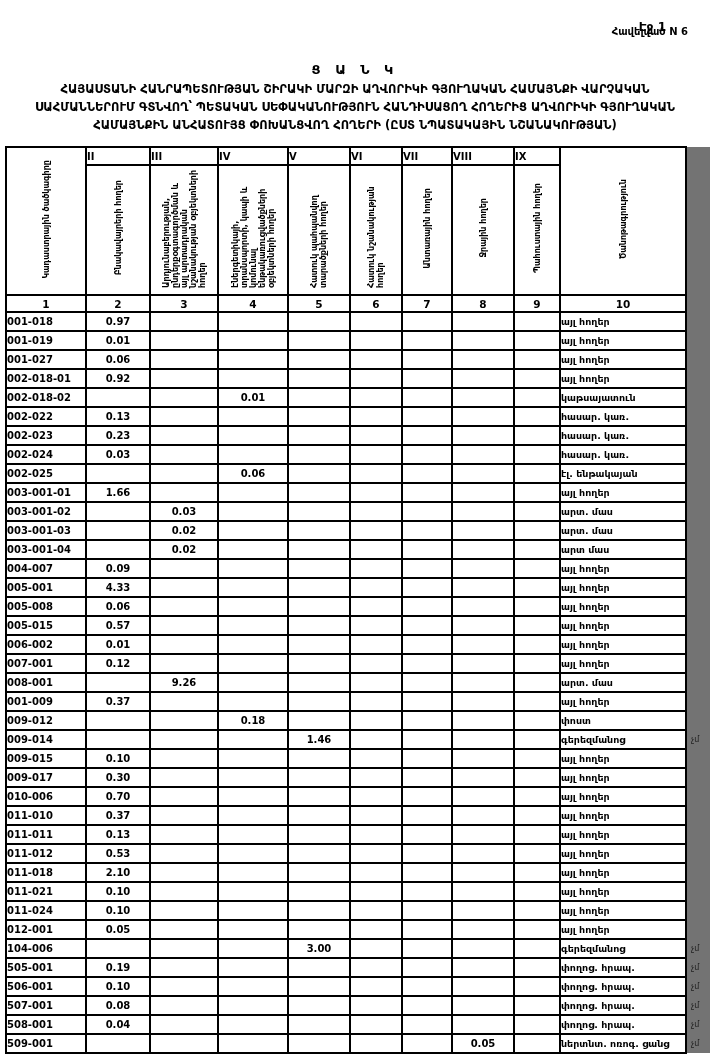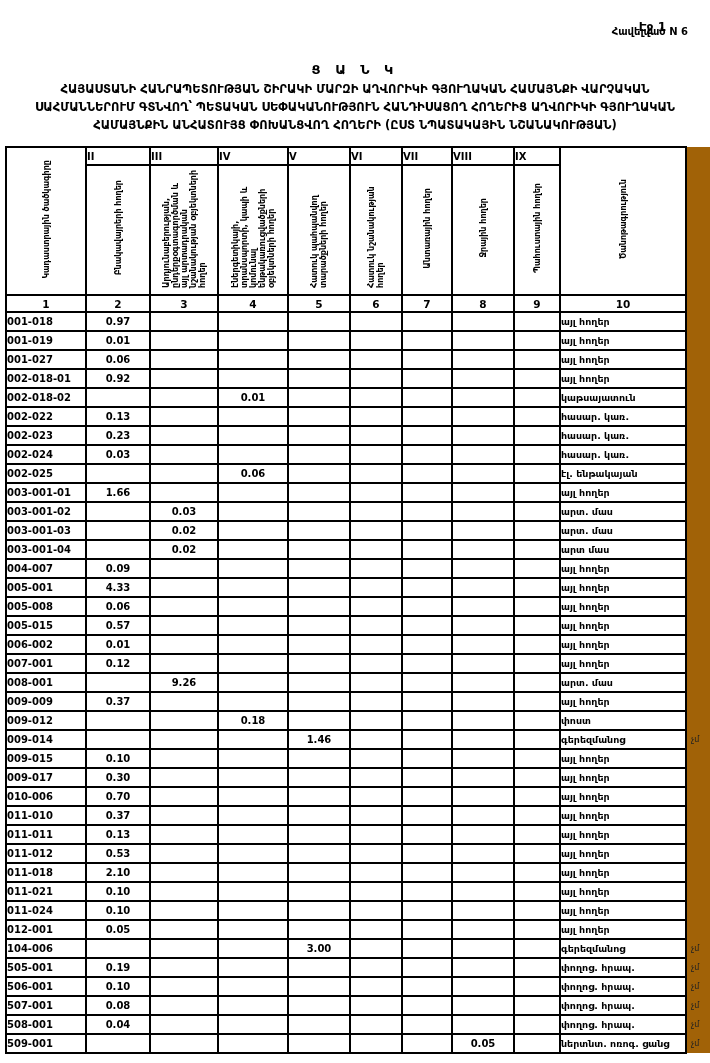--- a/index.html
+++ b/index.html
@@ -39,21 +39,21 @@
   .rot{
     writing-mode:vertical-rl;transform:rotate(180deg);
     display:inline-block;font-size:8px;line-height:9px;
     font-weight:bold;max-height:120px;padding:2px 0;text-align:left;
   }
   td.colnum{height:15px;text-align:center;font-size:10.5px;}
   td.code{height:17px;text-align:left;padding-left:3px;font-size:10px;white-space:nowrap;}
   td.val{text-align:center;font-size:10px;}
   td.note{text-align:left;padding-left:3px;font-size:9.5px;white-space:nowrap;}
   table.land-table td.mark{
-    border:none;background:#a16207;text-align:left;
+    border:none;background:#737373;text-align:left;
     font-size:8px;font-weight:normal;padding-left:4px;color:#222;
   }
 </style>
 </head>
 <body>
 
 <div class="page-label">Էջ 1</div>
 
 <div class="appendix-block">
   <div class="appendix-inner">
@@ -391,21 +391,21 @@
     <td class="val"></td>
     <td class="val"></td>
     <td class="val"></td>
     <td class="val"></td>
     <td class="val"></td>
     <td class="val"></td>
     <td class="note">արտ. մաս</td>
     <td class="mark"></td>
   </tr>
       <tr>
-    <td class="code">009-009</td>
+    <td class="code">001-009</td>
     <td class="val">0.37</td>
     <td class="val"></td>
     <td class="val"></td>
     <td class="val"></td>
     <td class="val"></td>
     <td class="val"></td>
     <td class="val"></td>
     <td class="val"></td>
     <td class="note">այլ հողեր</td>
     <td class="mark"></td>

